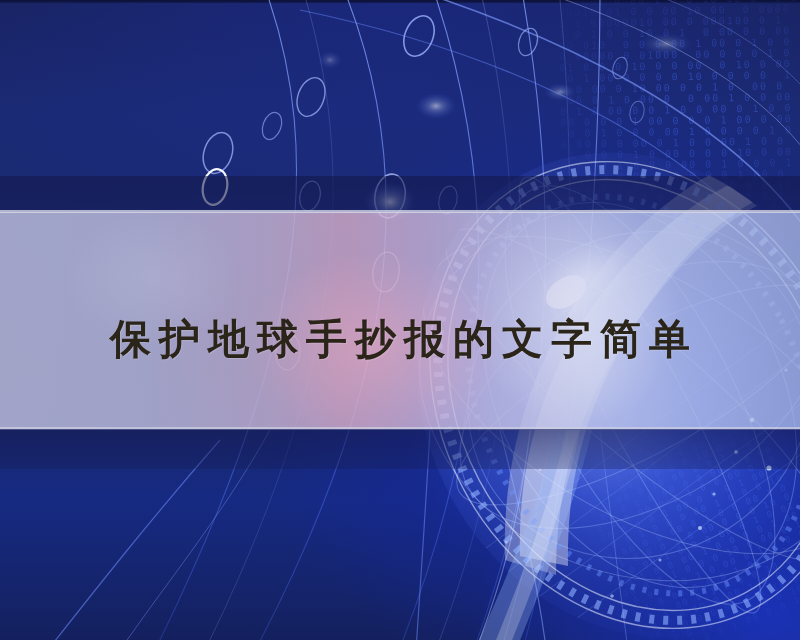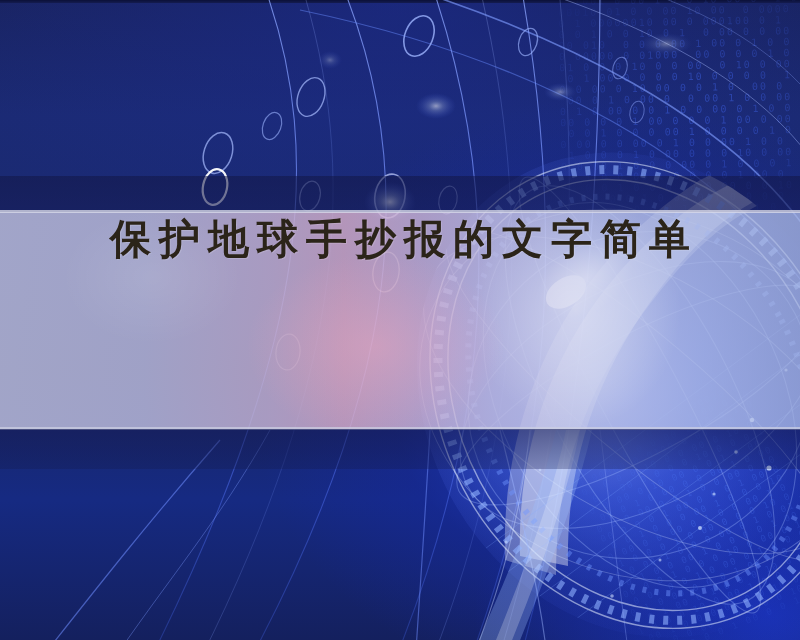--- a/index.html
+++ b/index.html
@@ -123,21 +123,21 @@
   }
 
   
   #title-wrap {
     position: absolute;
     left: 0;
     top: 212px;
     width: 800px;
     height: 155px;
     display: flex;
-    align-items: flex-start;
+    align-items: flex-end;
     justify-content: center;
   }
   #title {
     font-family: "DejaVu Sans", "Liberation Sans", sans-serif;
     font-size: 41px;
     font-weight: 700;
     letter-spacing: 8px;
     color: #2b2419;
     text-shadow: 1px 1px 0 rgba(255,255,255,0.14);
     white-space: nowrap;

